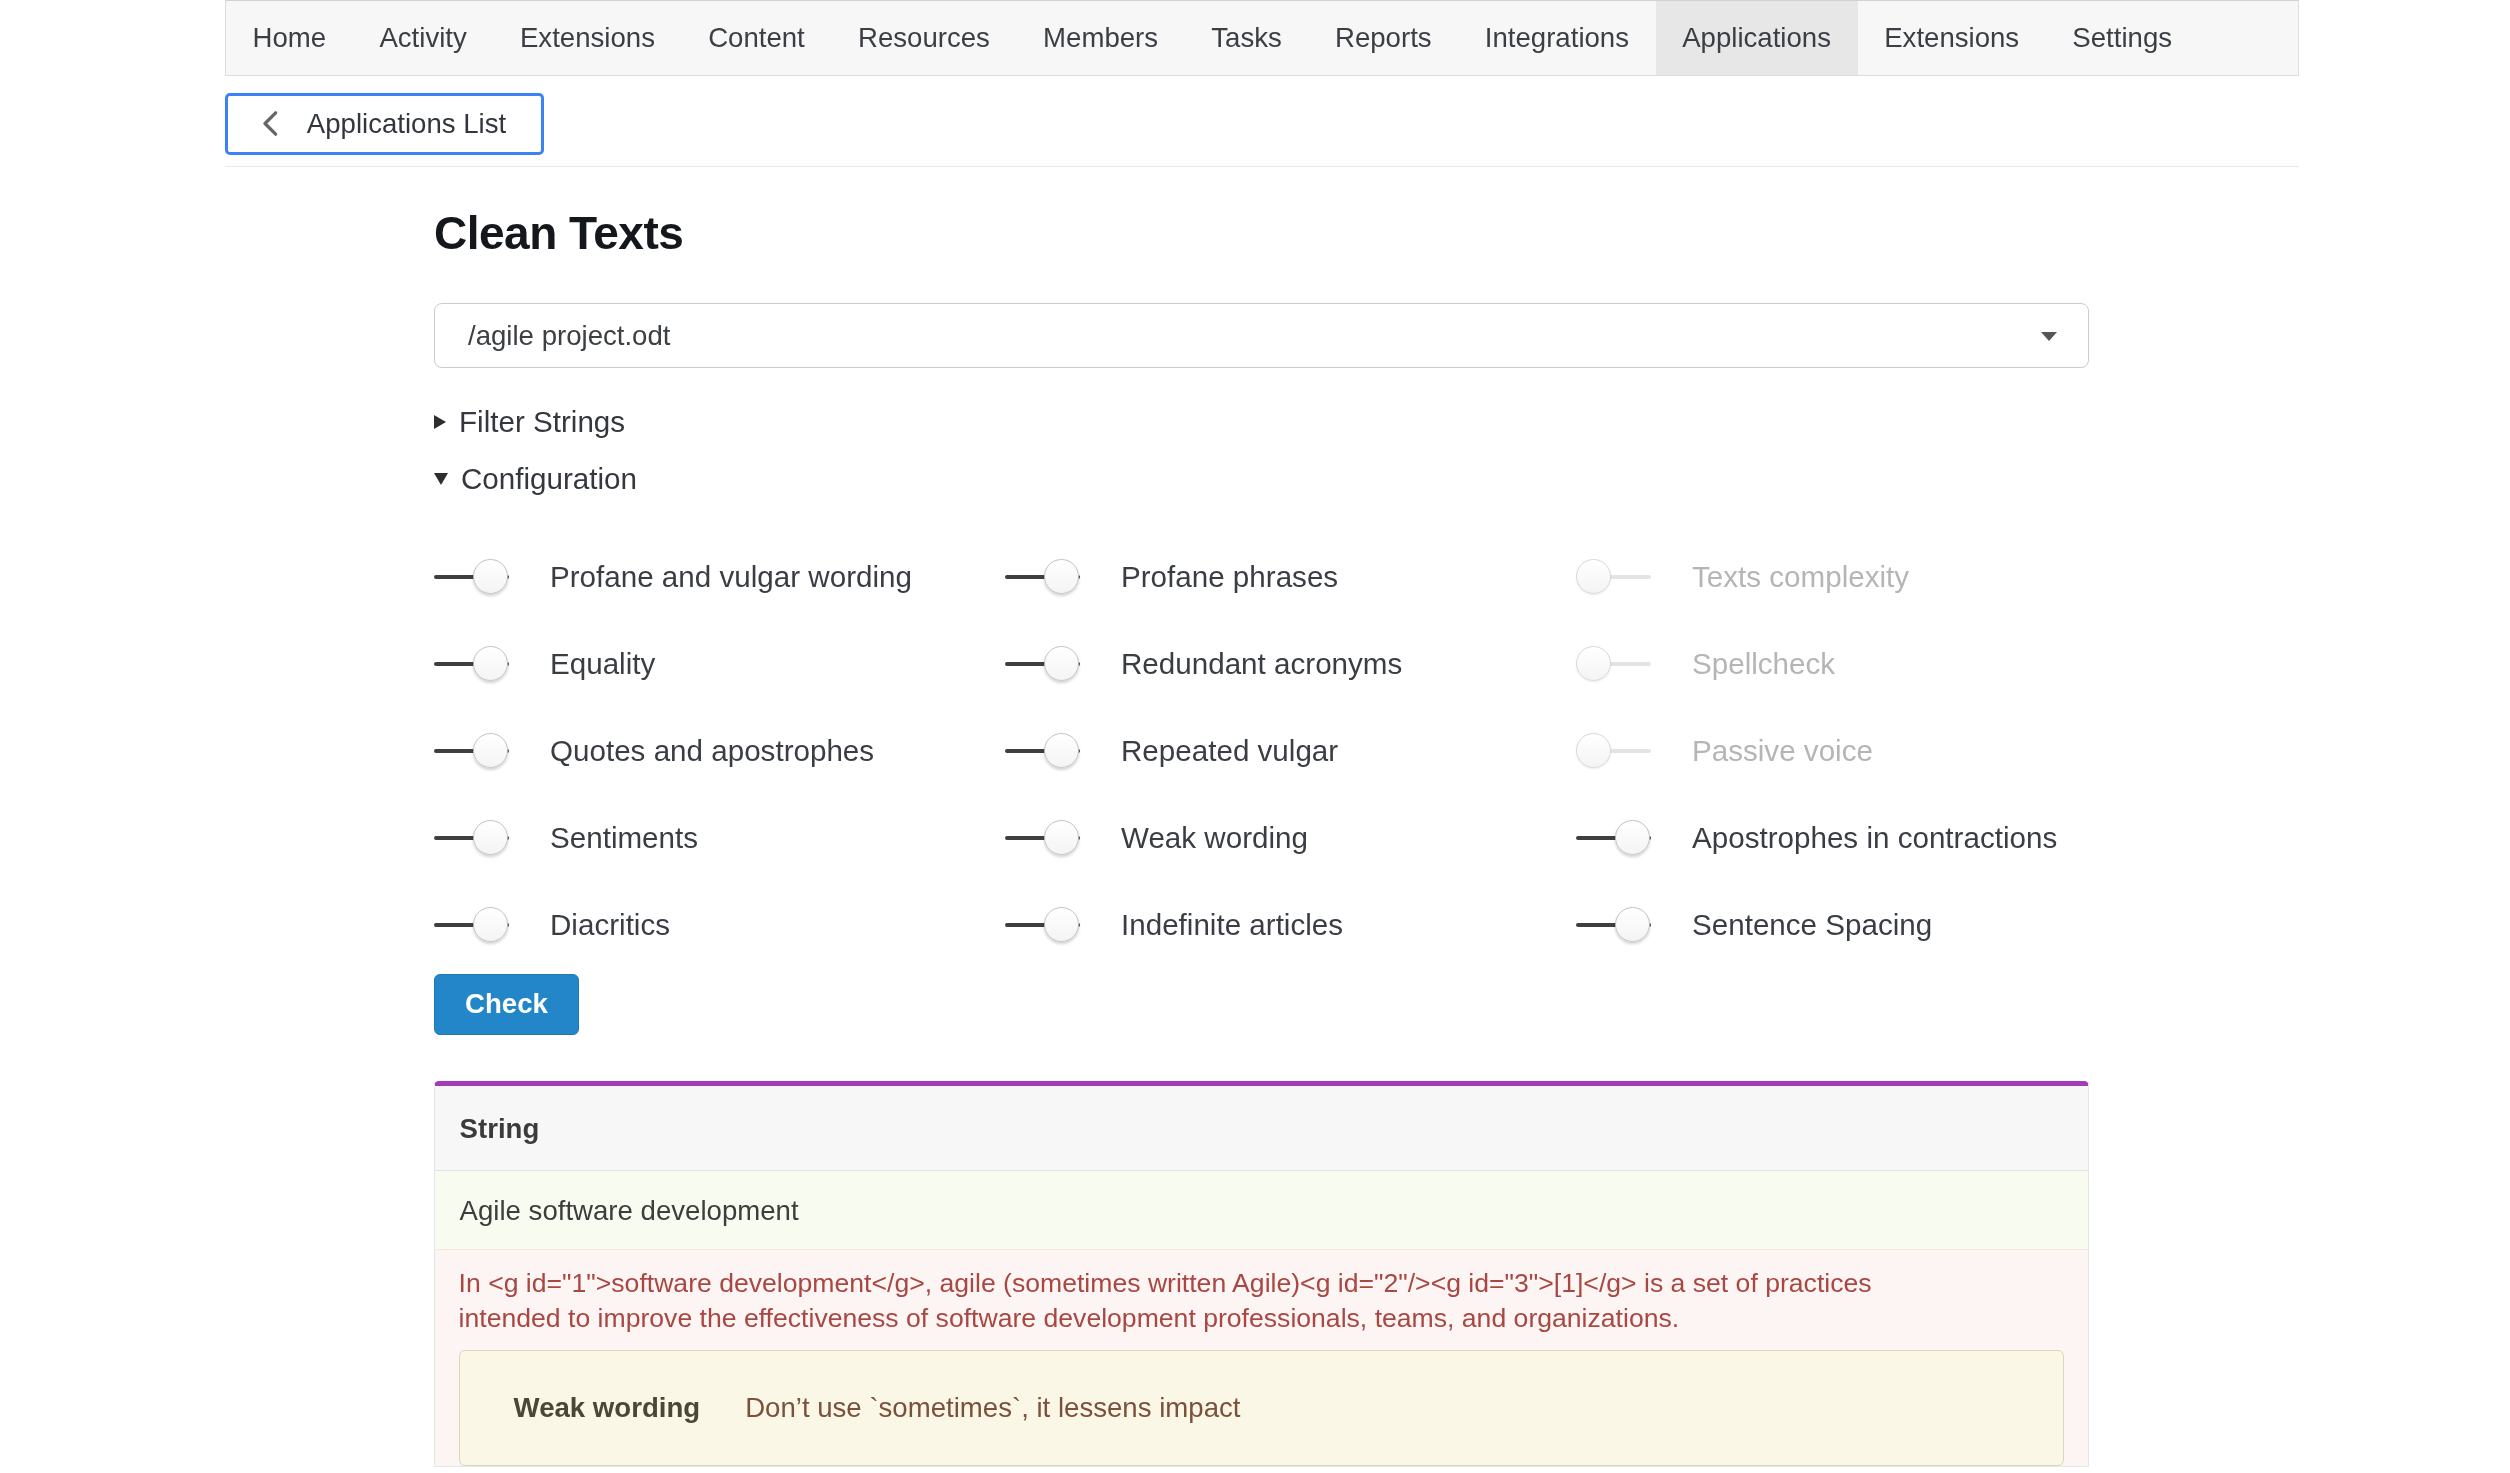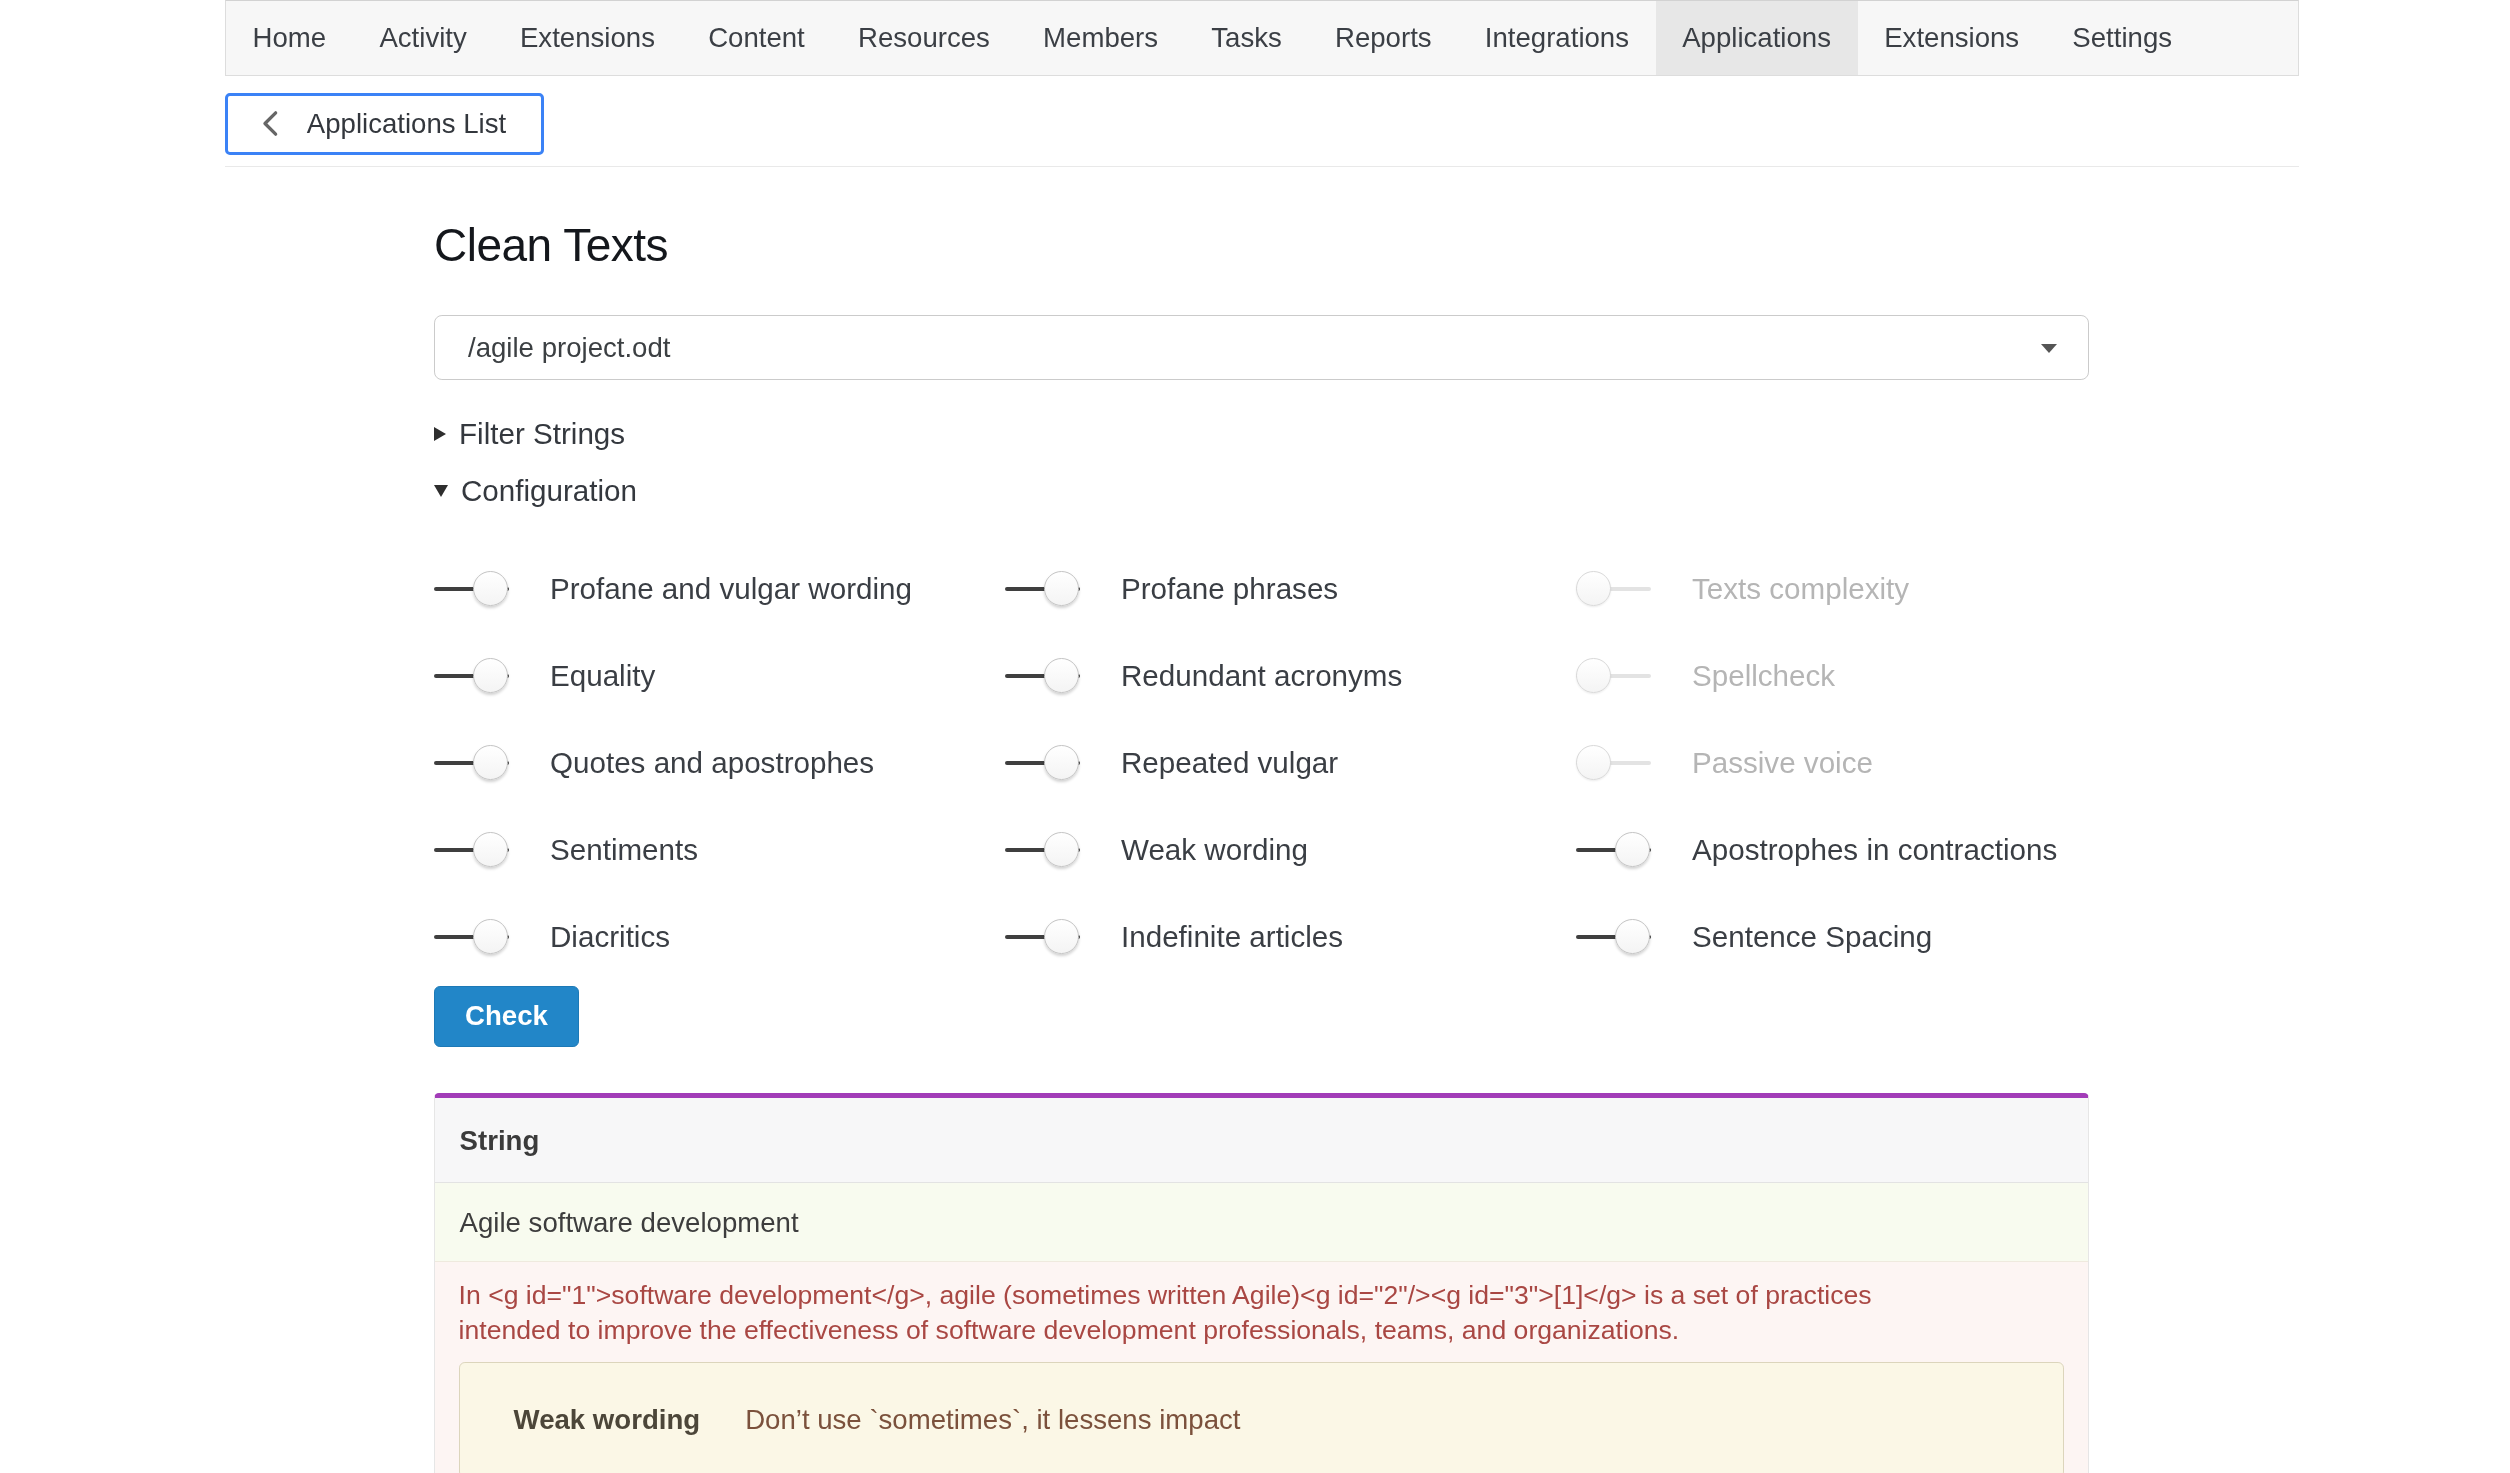--- a/index.html
+++ b/index.html
@@ -15,21 +15,21 @@
 
   
   .back-row { margin-top:16.7px; }
   .back-btn { display:inline-flex; align-items:center; gap:23.6px; height:62px; padding:0 35px 0 29.6px;
     background:#ffffff; border:3px solid #3b82f6; border-radius:4.9px; font-size:27.6px; color:#33373d; cursor:pointer; }
   .back-btn svg { display:block; }
   .rule { margin-top:11.8px; border-bottom:1px solid #e9e9e9; }
 
   
   .content { margin-left:209px; width:1655px; }
-  h1.page-title { margin-top:51px; font-size:46px; line-height:55px; font-weight:400; color:#14171c; letter-spacing:-0.5px; }
+  h1.page-title { margin-top:39px; font-size:46px; line-height:55px; font-weight:700; color:#14171c; letter-spacing:-0.5px; }
 
   .file-select { position:relative; margin-top:42px; height:65px; border:1px solid #cbcbcb; border-radius:7.9px;
     background:#ffffff; display:flex; align-items:center; padding:0 59px 0 33px; font-size:27.6px; color:#3c4043; cursor:pointer; }
   .file-select .caret { position:absolute; right:31.5px; top:27.6px; width:0; height:0;
     border-left:8.9px solid transparent; border-right:8.9px solid transparent; border-top:9.9px solid #555555; }
 
   .section-row { display:flex; align-items:center; gap:13px; font-size:29.6px; color:#34383e; cursor:pointer; height:31.5px; }
   .section-row.first { margin-top:38px; }
   .section-row.second { margin-top:25.6px; }
   .tri-right { width:0; height:0; border-top:7.9px solid transparent; border-bottom:7.9px solid transparent; border-left:12.8px solid #2e2e2e; }

